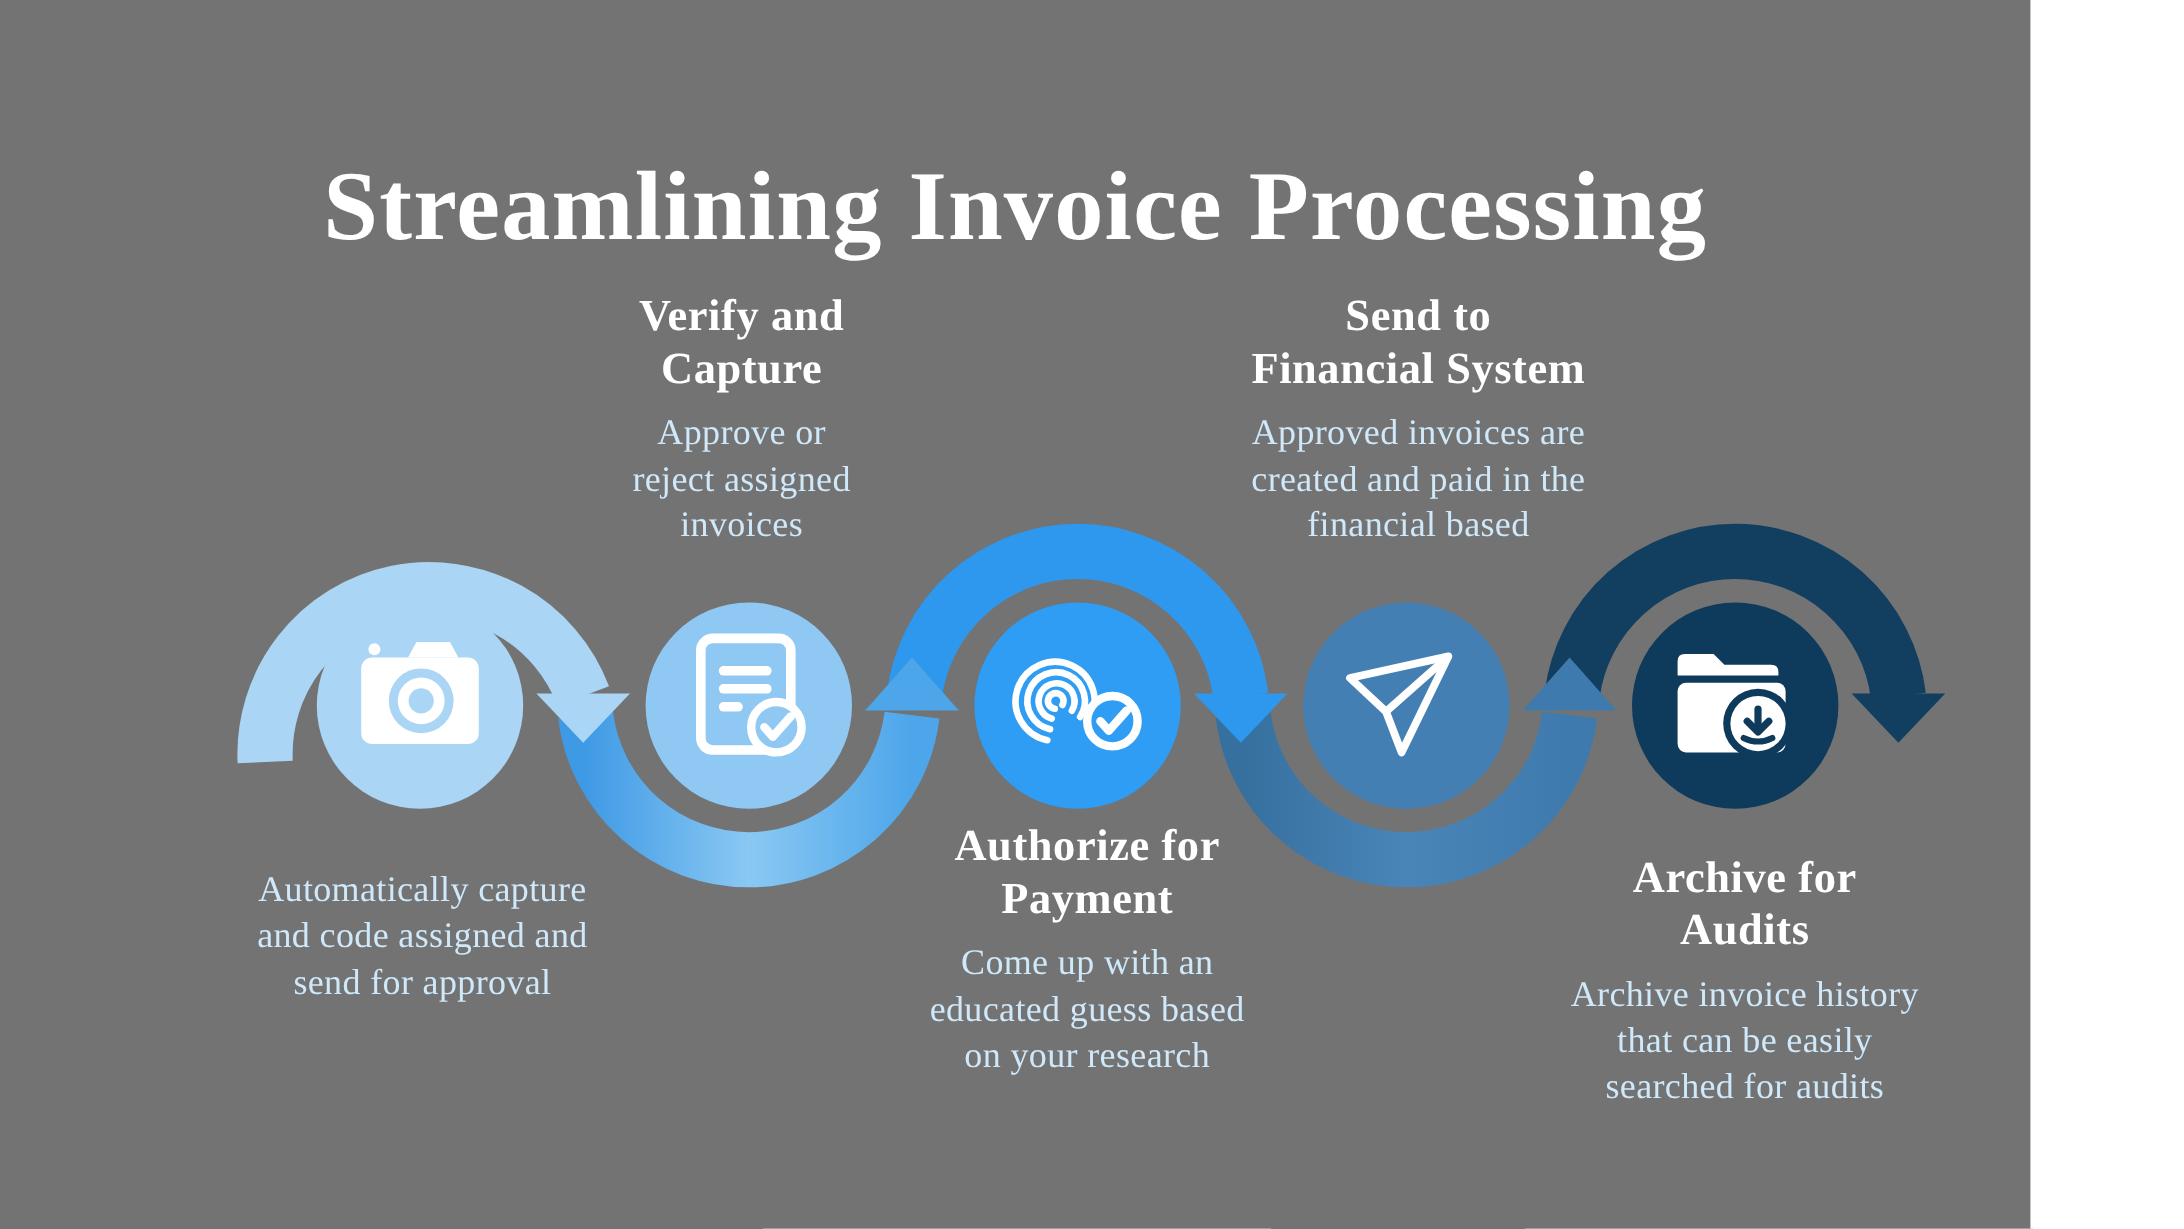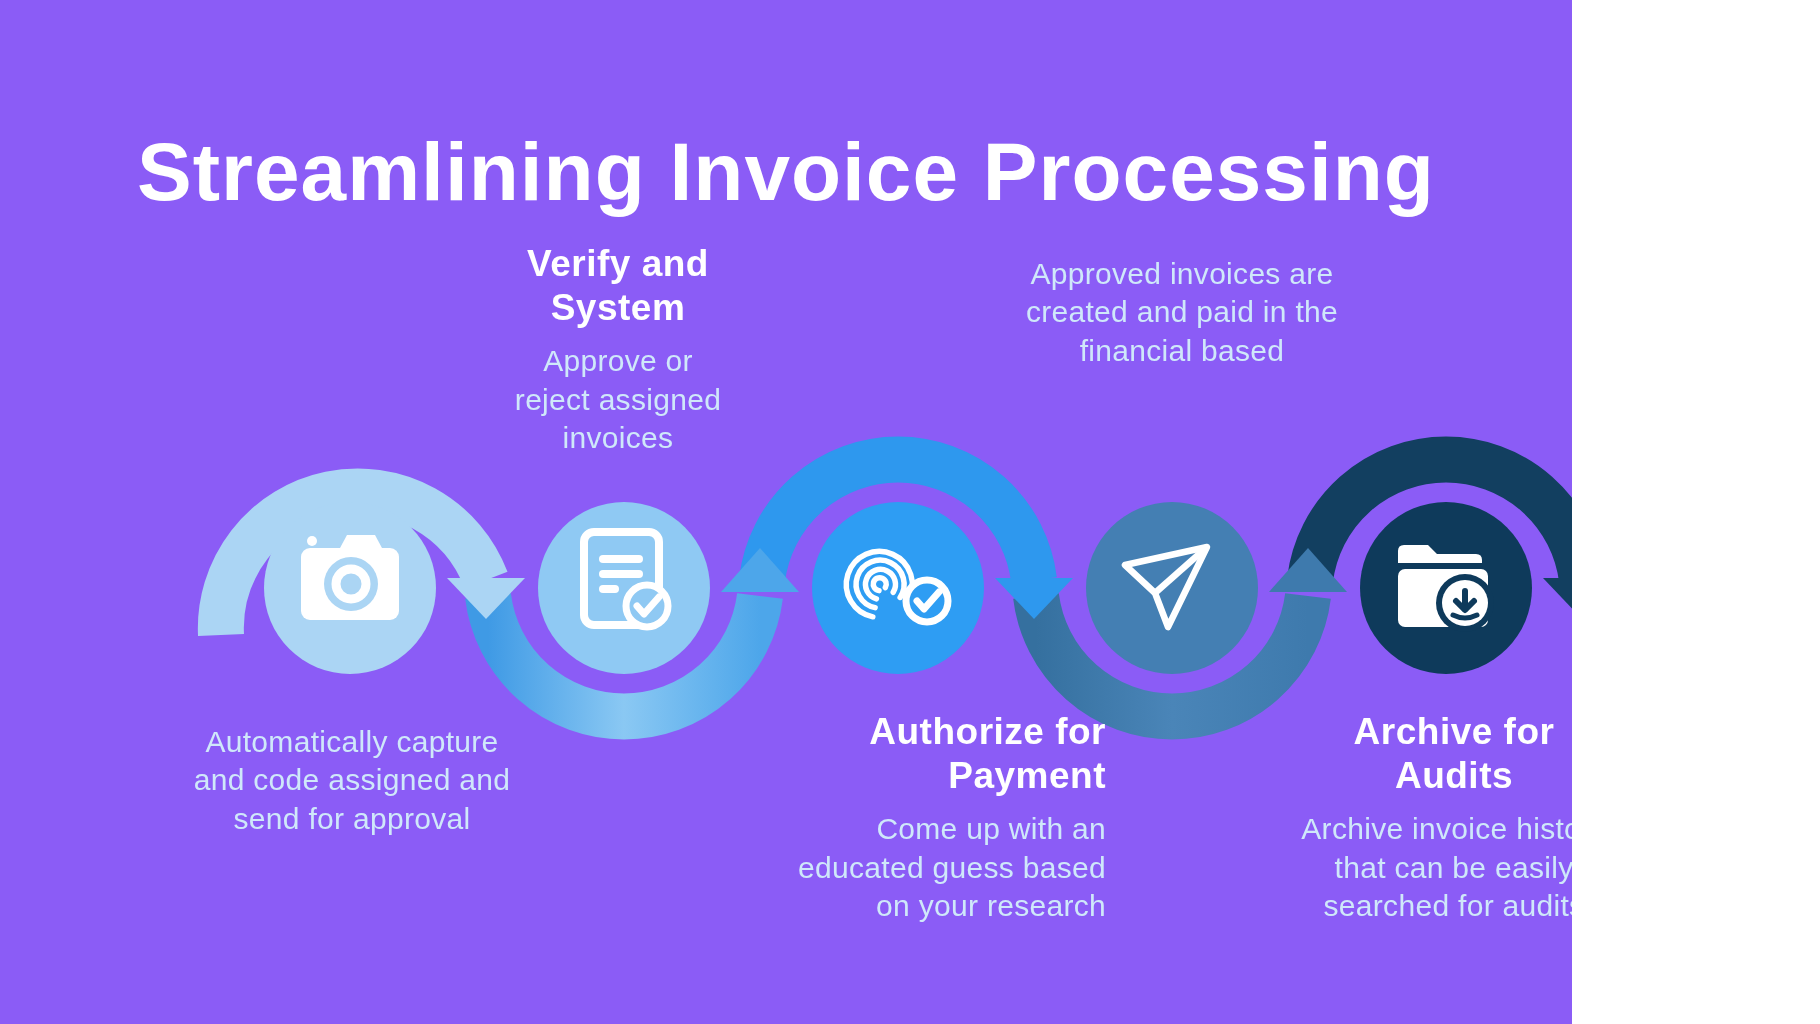--- a/index.html
+++ b/index.html
@@ -1,38 +1,38 @@
 <!DOCTYPE html>
 <html><head>
 <meta charset="utf-8">
 <style>
   html,body { margin:0; padding:0; }
   .stage {
-    position:relative; width:1572px; height:1024px;
-    background:#8b5cf6; overflow:hidden;
-    font-family:Liberation Sans, sans-serif;
+    position:relative; width:1692px; height:1024px;
+    background:#737373; overflow:hidden;
+    font-family:Liberation Serif, serif;
   }
   .flow-svg { position:absolute; left:0; top:0; }
   .main-title {
     position:absolute; top:72px; left:0; width:100%;
     text-align:center; color:#ffffff; font-size:82px; font-weight:700;
     letter-spacing:1px; line-height:1.1;
   }
   .step-label { position:absolute; width:400px; text-align:center; }
   .step-label h3 {
     margin:0; color:#ffffff; font-size:37px; font-weight:700;
     line-height:1.18; white-space:pre-line; letter-spacing:0.5px;
   }
   .step-label p {
     margin:13px 0 0 0; color:#cfe8fa; font-size:30px; font-weight:400;
     line-height:1.28; white-space:pre-line; letter-spacing:0.3px;
   }
   .label-step1 { left:152px;  top:710px; }
   .label-step2 { left:418px;  top:242px; }
-  .label-step3 { left:706px;  top:710px;text-align:right; }
+  .label-step3 { left:706px;  top:684px; }
   .label-step4 { left:982px;  top:242px; }
   .label-step5 { left:1254px; top:710px; }
 </style>
 </head>
 <body>
 
 <div class="stage">
 
   <svg class="flow-svg" width="1820" height="1024" viewBox="0 0 1820 1024">
     <defs>
@@ -122,35 +122,37 @@
   <h1 class="main-title">Streamlining Invoice Processing</h1>
 
   <div class="step-label label-step1">
     <p>Automatically capture
 and code assigned and
 send for approval</p>
   </div>
 
   <div class="step-label label-step2">
     <h3>Verify and
-System</h3>
+Capture</h3>
     <p>Approve or
 reject assigned
 invoices</p>
   </div>
 
   <div class="step-label label-step3">
     <h3>Authorize for
 Payment</h3>
     <p>Come up with an
 educated guess based
 on your research</p>
   </div>
 
   <div class="step-label label-step4">
+    <h3>Send to
+Financial System</h3>
     <p>Approved invoices are
 created and paid in the
 financial based</p>
   </div>
 
   <div class="step-label label-step5">
     <h3>Archive for
 Audits</h3>
     <p>Archive invoice history
 that can be easily

